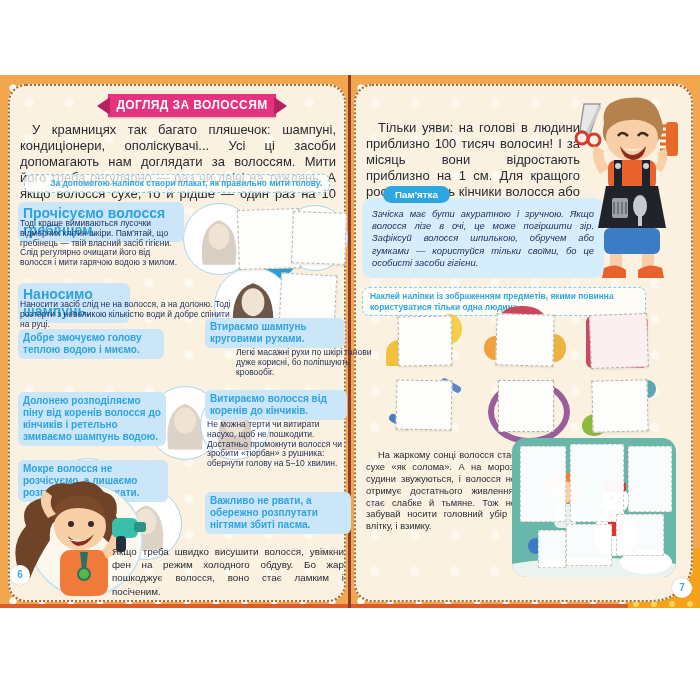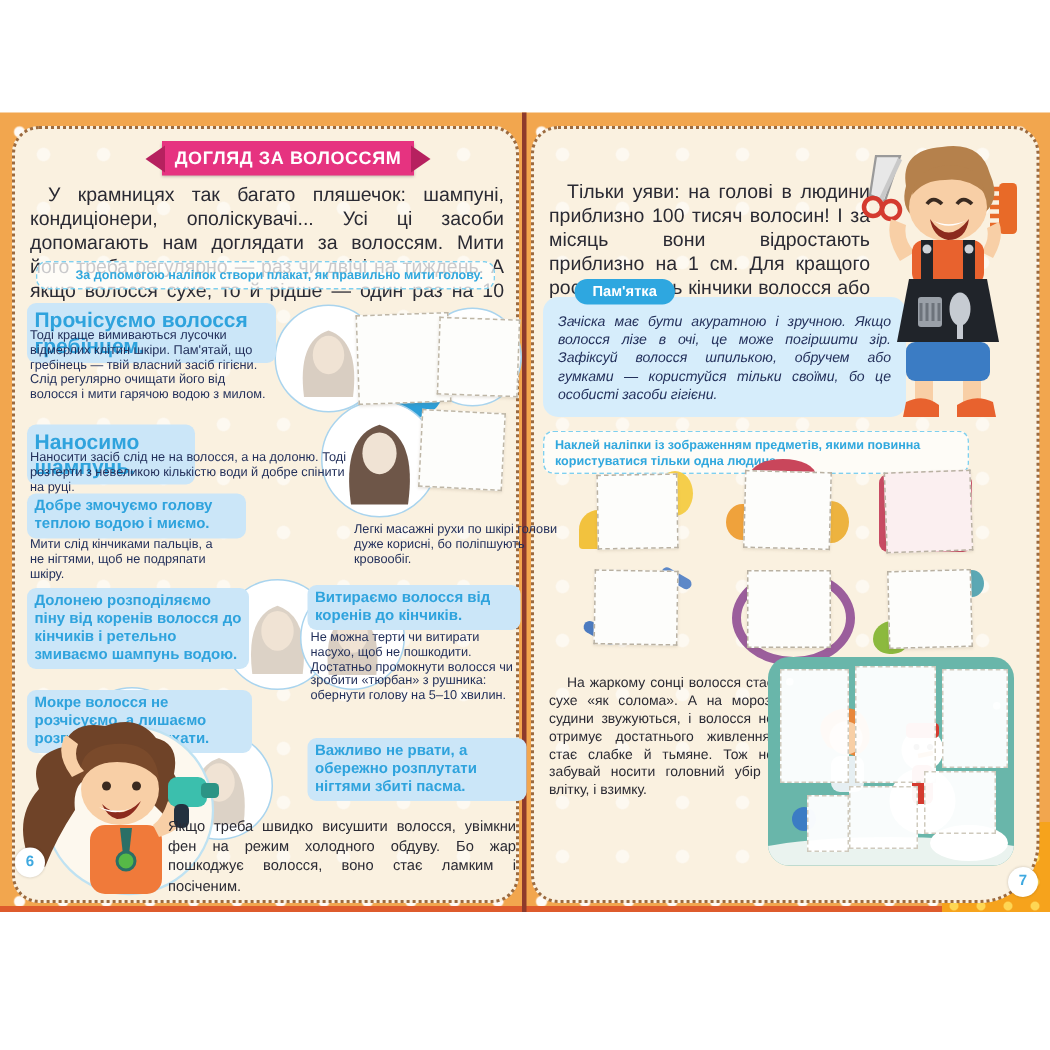--- a/index.html
+++ b/index.html
@@ -118,26 +118,26 @@
       </svg>
   </div>
 
   <div class="step-head" style="left:18px;top:202px;width:166px;">Прочісуємо волосся гребінцем.</div>
   <div class="step-body" style="left:20px;top:219px;width:160px;">Тоді краще вимиваються лусочки відмерлих клітин шкіри. Пам'ятай, що гребінець — твій власний засіб гігієни. Слід регулярно очищати його від волосся і мити гарячою водою з милом.</div>
 
   <div class="step-head" style="left:18px;top:283px;width:112px;">Наносимо шампунь.</div>
   <div class="step-body" style="left:20px;top:300px;width:214px;">Наносити засіб слід не на волосся, а на долоню. Тоді розтерти з невеликою кількістю води й добре спінити на руці.</div>
 
   <div class="step-head" style="left:18px;top:329px;width:146px;font-size:10px;">Добре змочуємо голову теплою водою і миємо.</div>
-  <div class="step-body" style="left:20px;top:358px;width:132px;">Мити слід кінчиками пальців, а не нігтями, щоб не подряпати шкіру.</div>
 
   <div class="step-head" style="left:18px;top:392px;width:148px;font-size:10px;">Долонею розподіляємо піну від коренів волосся до кінчиків і ретельно змиваємо шампунь водою.</div>
 
   <div class="step-head" style="left:18px;top:460px;width:150px;font-size:10px;">Мокре волосся не розчісуємо, а лишаємо розплетеним висихати.</div>
 
+  <div class="step-head" style="left:205px;top:318px;width:140px;font-size:10px;">Втираємо шампунь круговими рухами.</div>
   <div class="step-body" style="left:207px;top:348px;width:138px;margin-left:29px;">Легкі масажні рухи по шкірі голови дуже корисні, бо поліпшують кровообіг.</div>
 
   <div class="step-head" style="left:205px;top:390px;width:142px;font-size:10px;">Витираємо волосся від коренів до кінчиків.</div>
   <div class="step-body" style="left:207px;top:420px;width:140px;">Не можна терти чи витирати насухо, щоб не пошкодити. Достатньо промокнути волосся чи зробити «тюрбан» з рушника: обернути голову на 5–10 хвилин.</div>
 
   <div class="step-head" style="left:205px;top:492px;width:146px;font-size:10px;">Важливо не рвати, а обережно розплутати нігтями збиті пасма.</div>
 
   <svg class="illus" style="left:8px;top:474px;width:158px;height:126px;" viewBox="0 0 158 126">
     <circle cx="78" cy="66" r="56" fill="#FDF8EE" stroke="#BFE2F2" stroke-width="1.5"></circle>
     <path d="M10 95 Q2 70 18 52 Q10 30 34 24 Q40 6 62 10 Q84 2 96 18 Q112 22 108 42 Q118 58 104 72 L92 60 Q96 40 80 34 Q60 28 52 44 Q40 48 42 66 Q30 84 22 104 Z" fill="#6F4328"></path>

